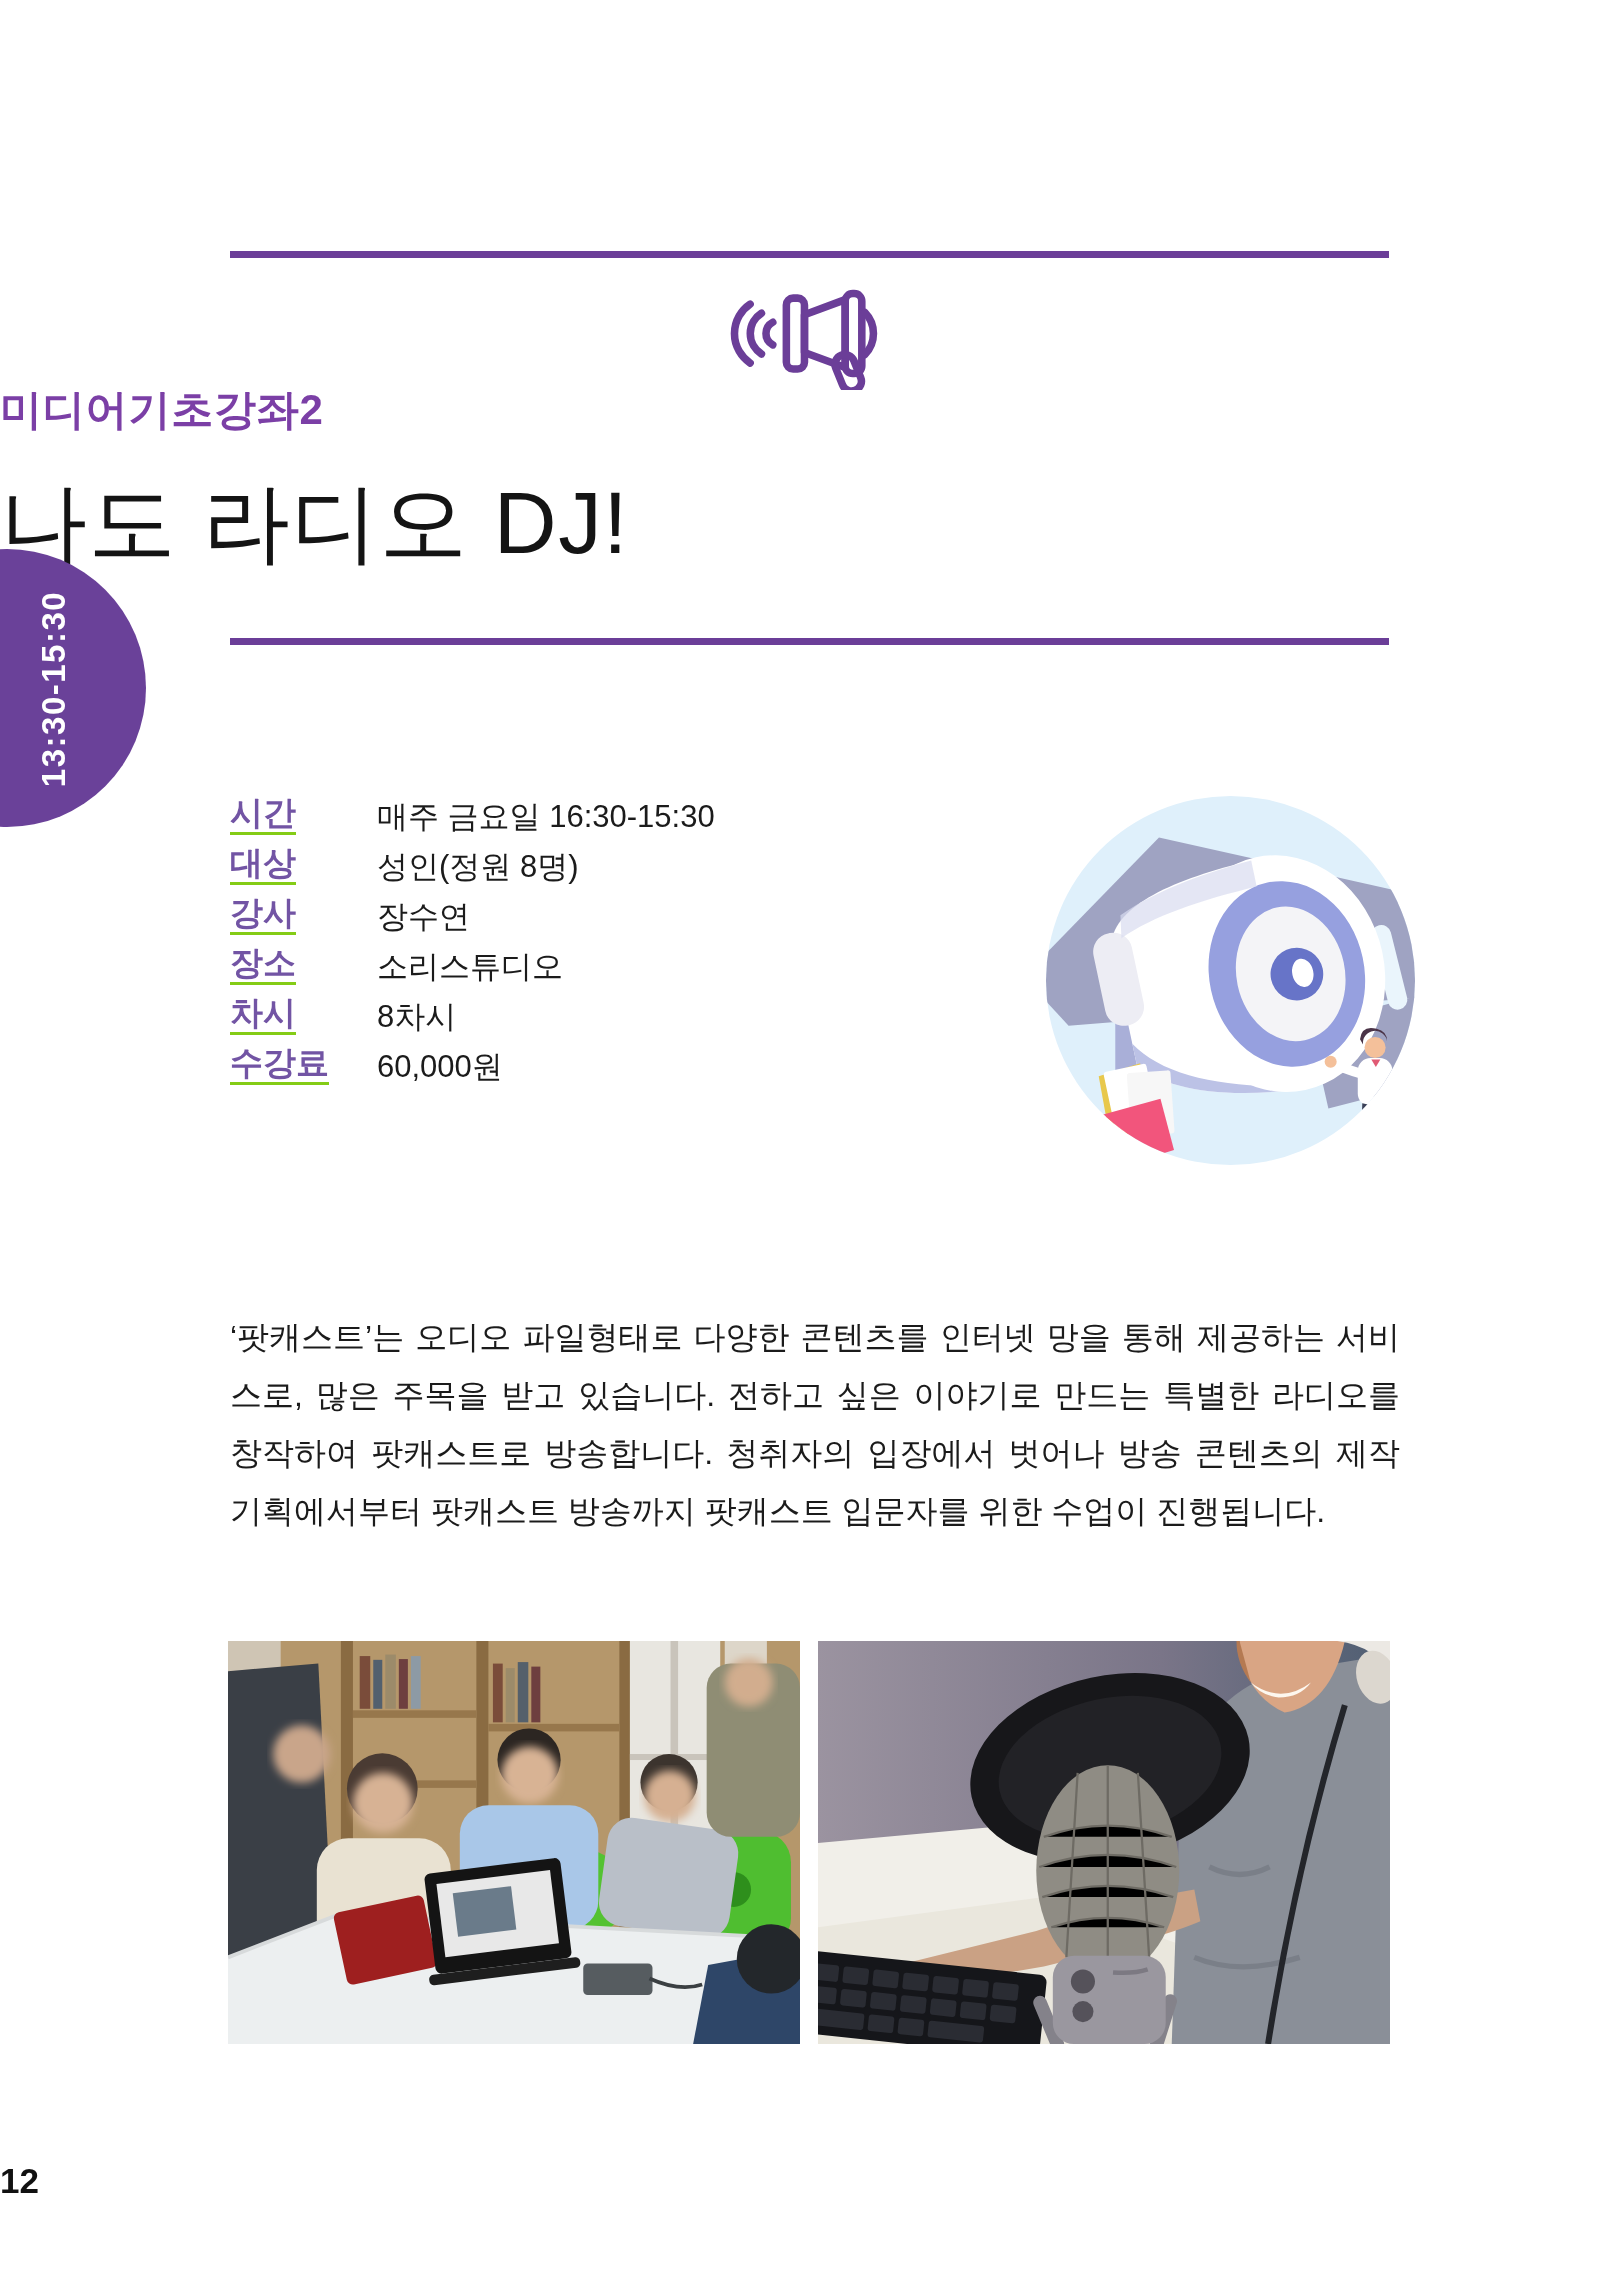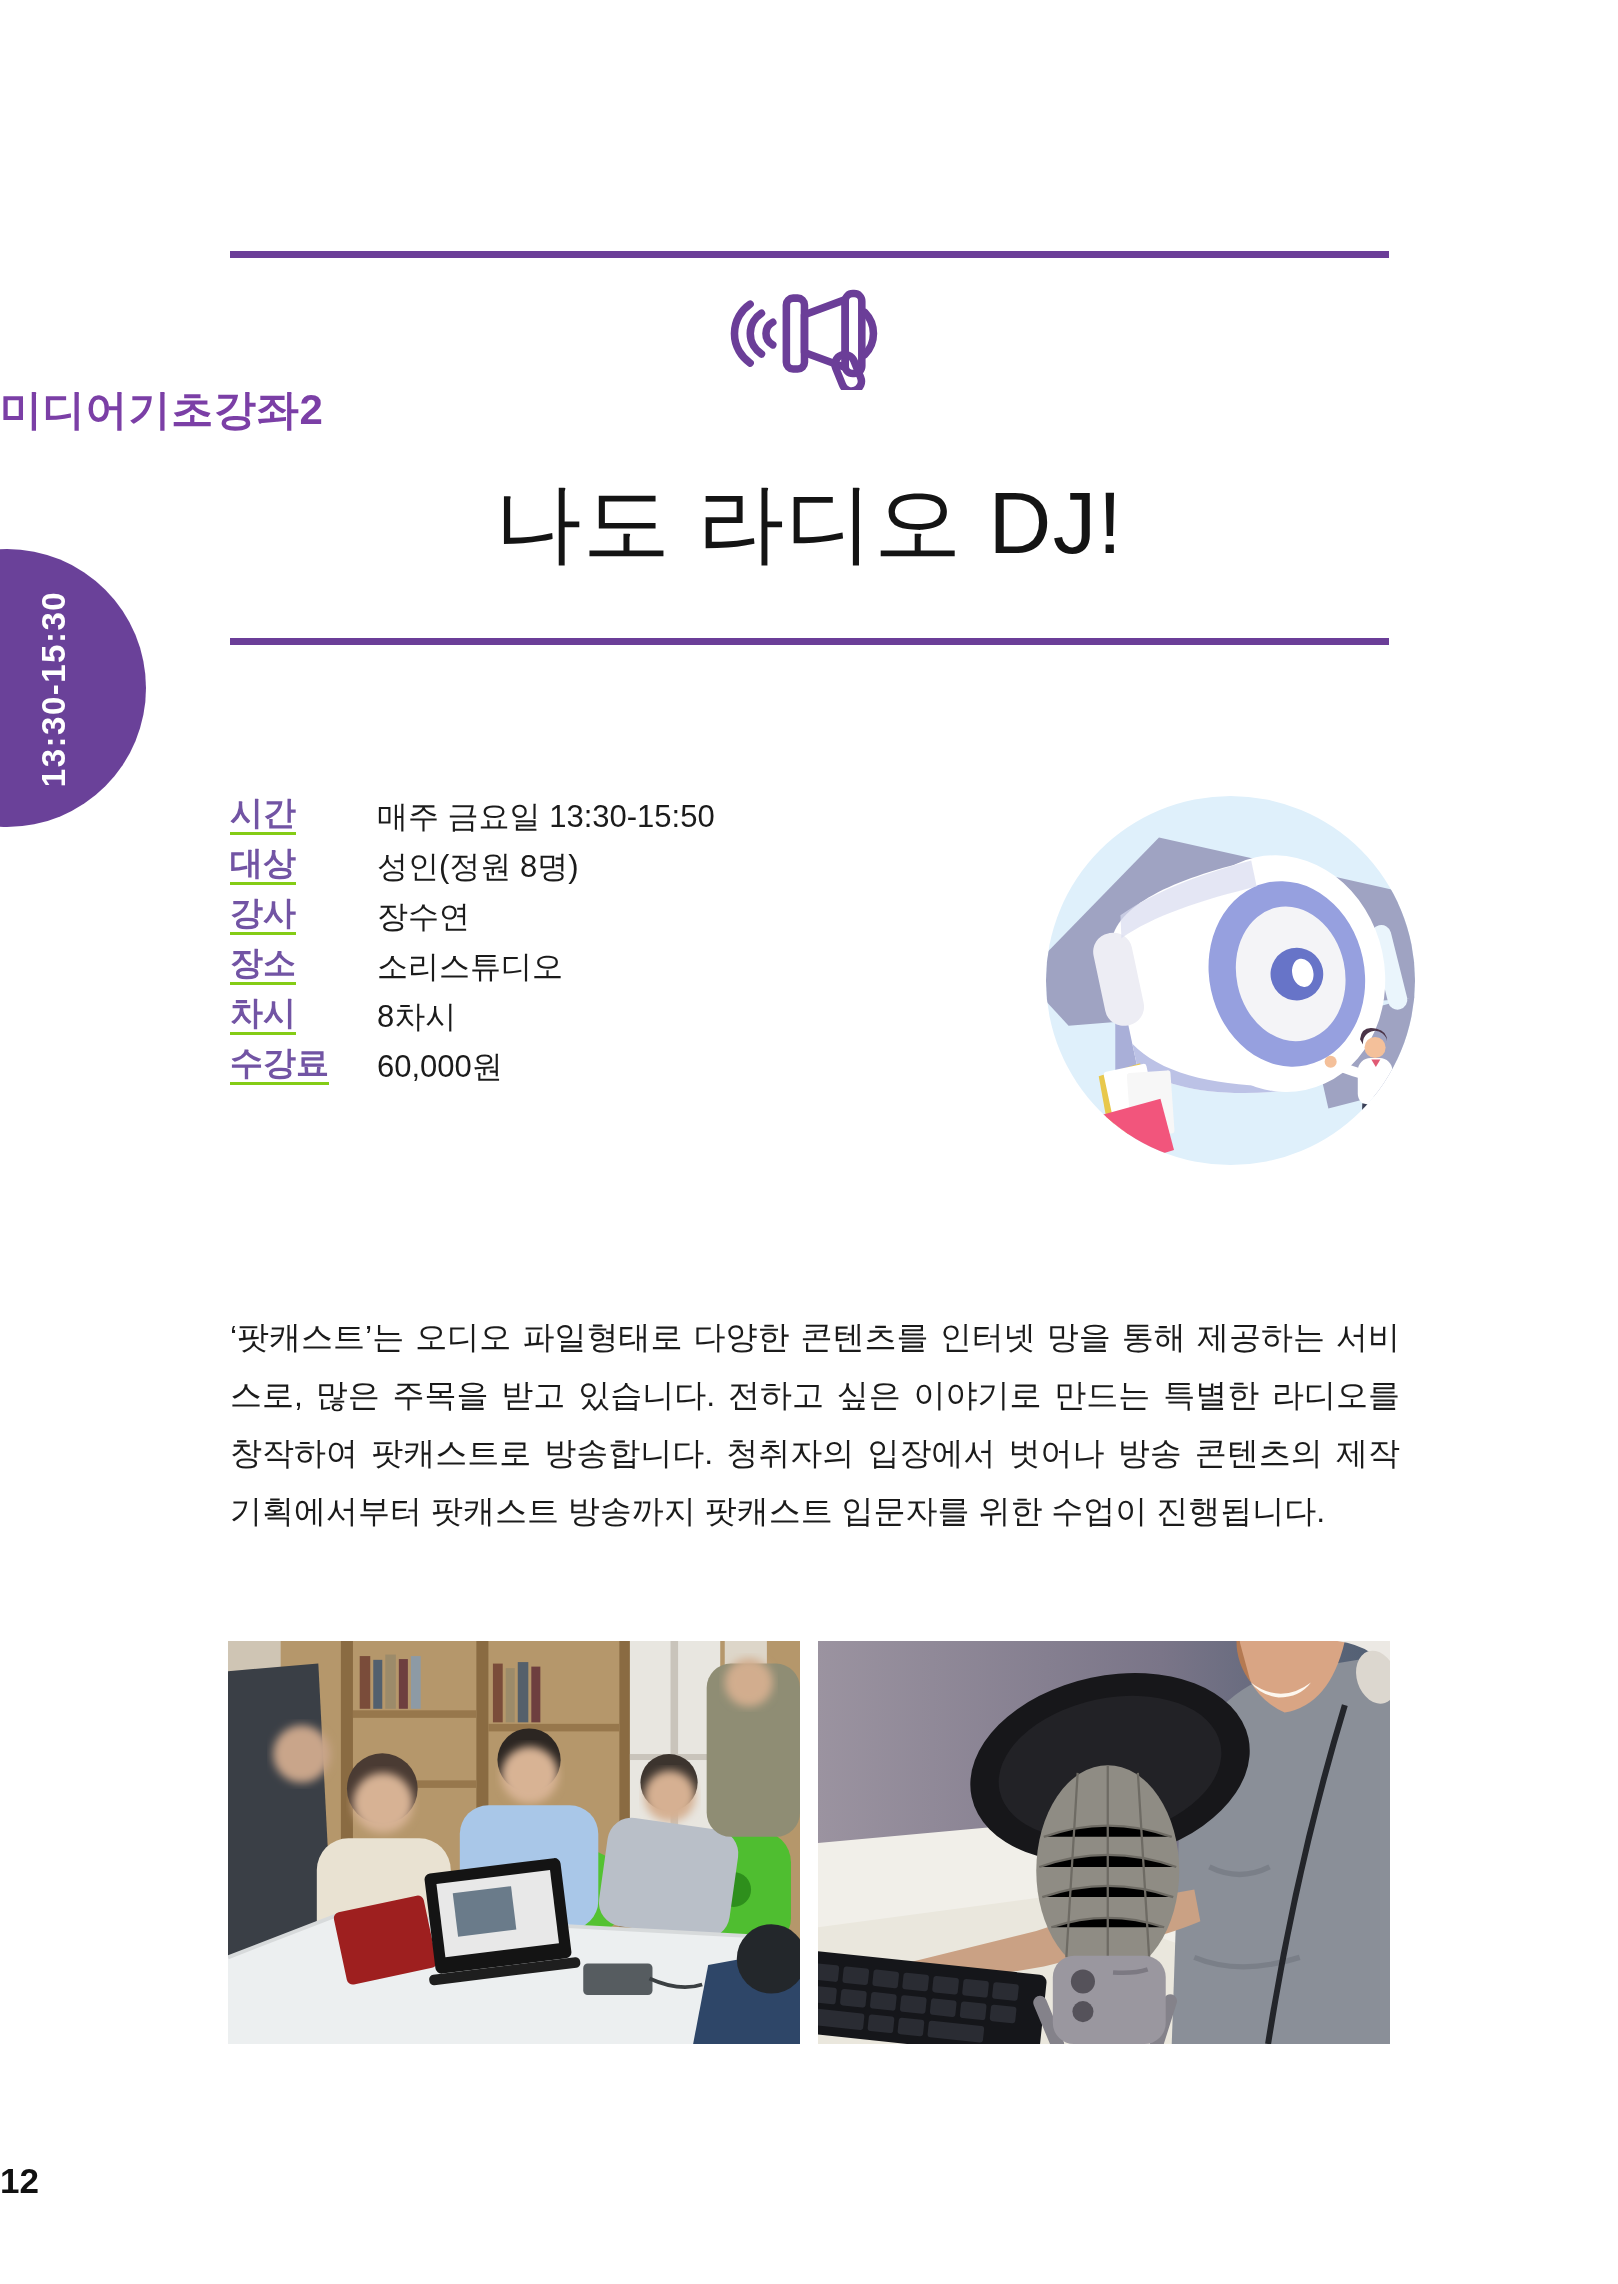--- a/index.html
+++ b/index.html
@@ -16,21 +16,21 @@
   .rule-bottom{top:638px;}
 
   .mega-icon{position:absolute;left:726px;top:277px;width:166px;height:113px;}
 
   .category-label{
     position:absolute;left:0;top:382px;width:1618px;
     text-align:left;font-size:42px;font-weight:bold;color:#7B3FA6;letter-spacing:0.8px;
   }
   .main-title{
     position:absolute;left:0;top:465px;width:1618px;
-    text-align:center;font-size:87px;font-weight:200;color:#141414;letter-spacing:1.5px;
+    text-align:left;font-size:87px;font-weight:200;color:#141414;letter-spacing:1.5px;
   }
 
   .time-tab{
     position:absolute;left:-132px;top:549px;width:278px;height:278px;
     border-radius:50%;background:#6A4199;
   }
   .time-tab-label{
     position:absolute;left:54px;top:689px;
     transform:translate(-50%,-50%) rotate(-90deg);
     color:#ffffff;font-size:33px;font-weight:bold;letter-spacing:1.5px;white-space:nowrap;
@@ -86,21 +86,21 @@
   <div class="main-title">나도 라디오 DJ!</div>
 
   <div class="rule rule-bottom"></div>
 
   <div class="time-tab"></div>
   <div class="time-tab-label">13:30-15:30</div>
 
   <div class="info-list">
     <div class="info-row">
       <div class="info-label-cell"><span class="info-label">시간</span></div>
-      <div class="info-value">매주 금요일 13:30-15:50</div>
+      <div class="info-value">매주 금요일 16:30-15:30</div>
     </div>
     <div class="info-row">
       <div class="info-label-cell"><span class="info-label">대상</span></div>
       <div class="info-value">성인(정원 8명)</div>
     </div>
     <div class="info-row">
       <div class="info-label-cell"><span class="info-label">강사</span></div>
       <div class="info-value">장수연</div>
     </div>
     <div class="info-row">

